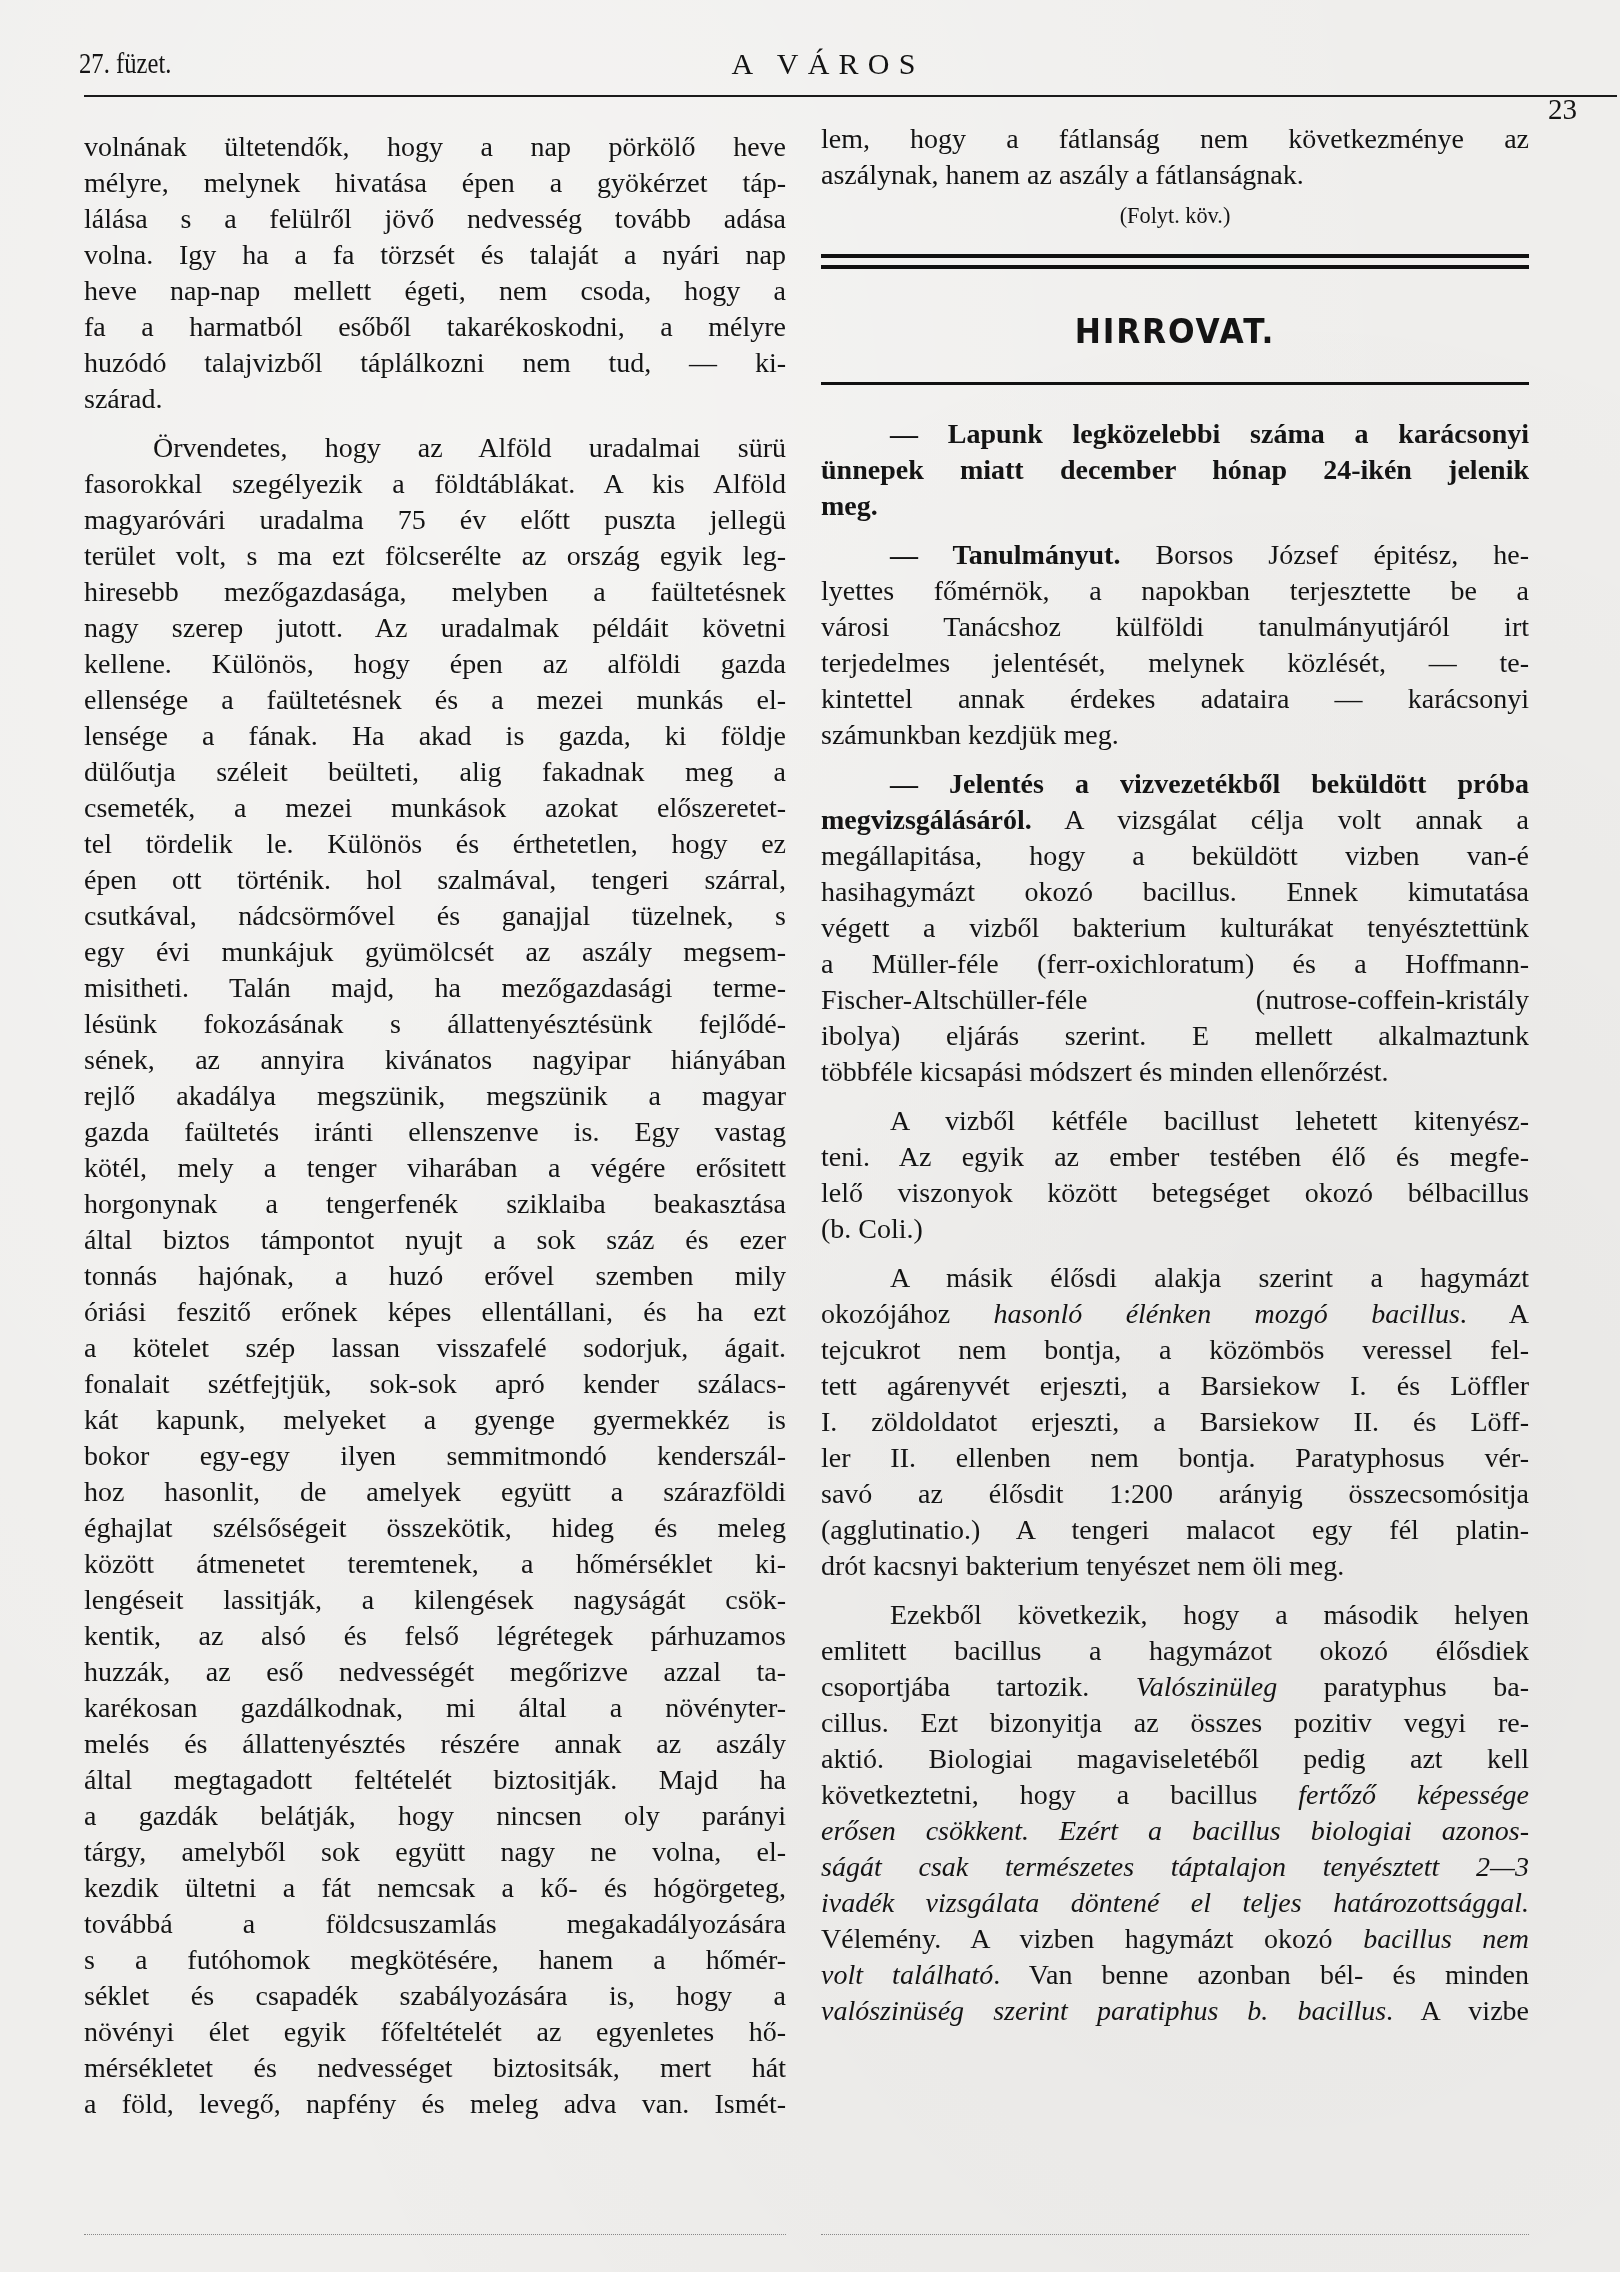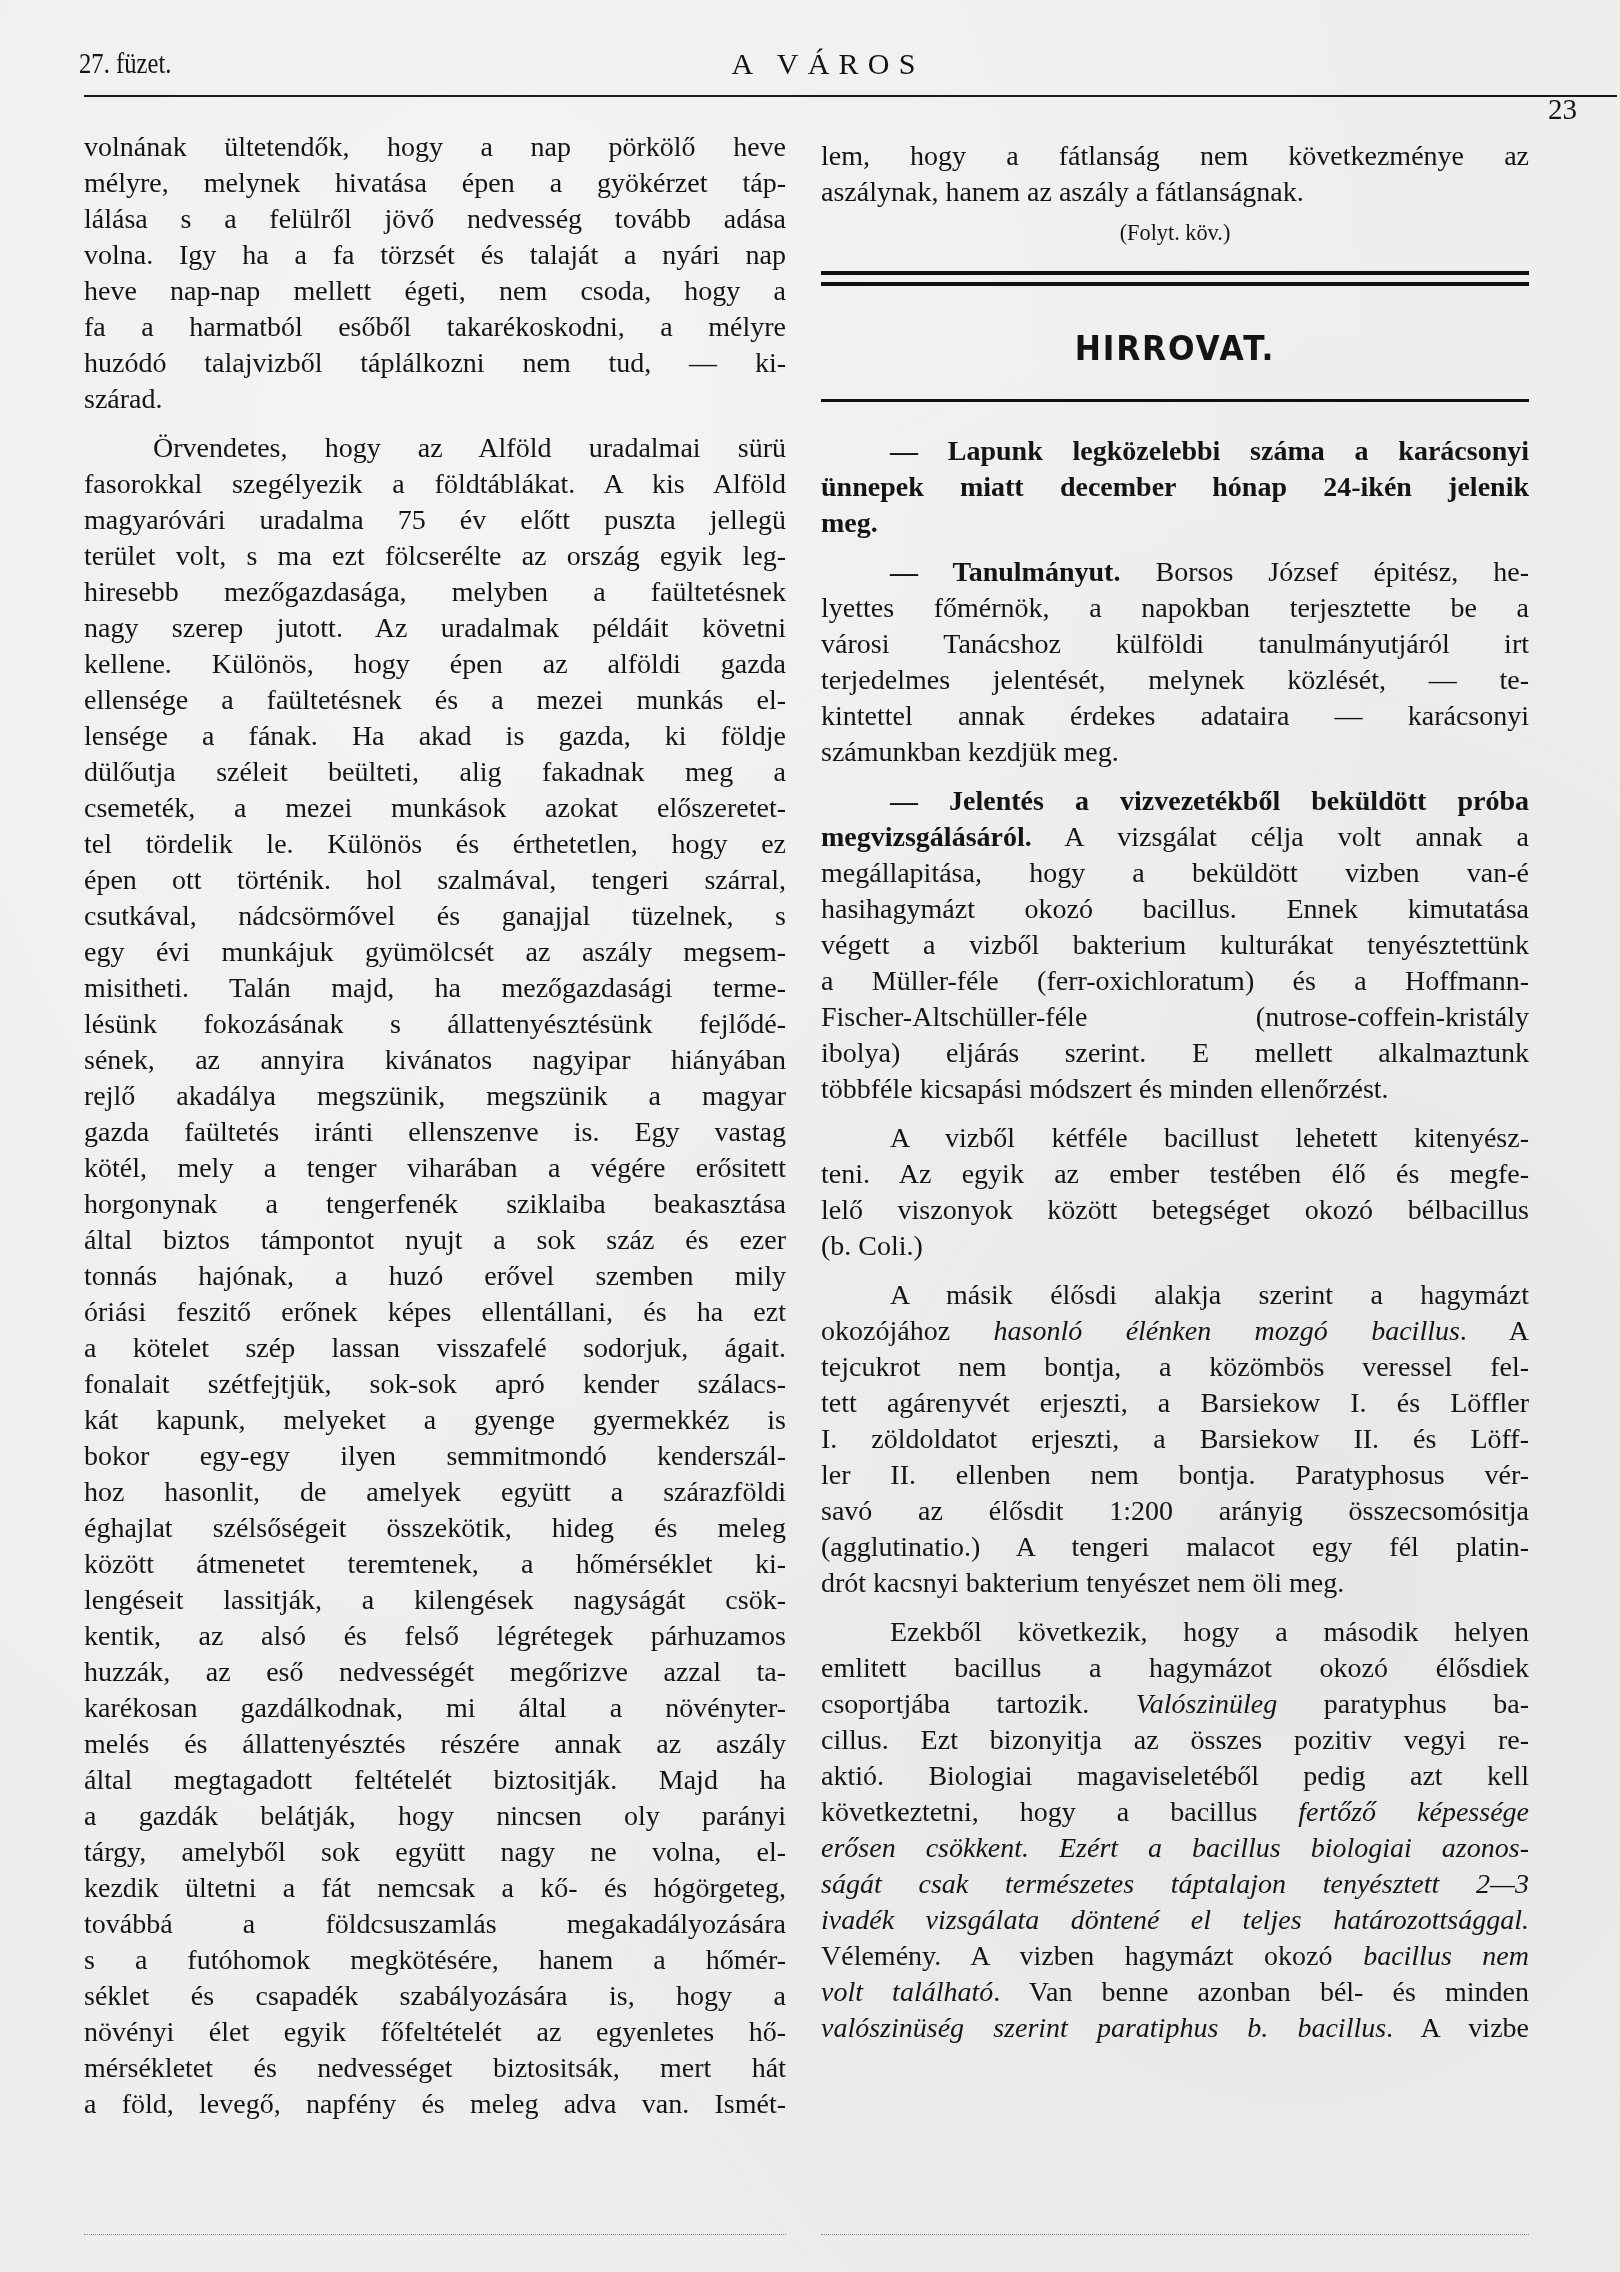--- a/index.html
+++ b/index.html
@@ -25,21 +25,21 @@
   .hdr-center { position: absolute; left: 0; right: 0; top: 0; text-align: center; font-size: 30px; letter-spacing: 9.2px; }
   .hdr-right { position: absolute; right: 0; top: 0; font-size: 29px; margin-top: 46px; }
   .header-rule {
     position: absolute; left: 84px; top: 95px; width: 1533px; height: 0;
     border-top: 2.6px solid #1a1a1a;
   }
   .col {
     position: absolute; font-size: 28px; line-height: 36px;
   }
   .col-left { left: 84px; top: 129px; width: 702px; }
-  .col-right { left: 821px; top: 138px; width: 708px; }
+  .col-right { left: 821px; top: 121px; width: 708px; }
   .line {
     display: block; white-space: nowrap; text-align: justify; text-align-last: justify;
     height: 36px;
   }
   .line.last { text-align-last: left; }
   .line.indent { padding-left: 69px; }
   .line.center { text-align-last: center; }
   .b { font-weight: bold; }
   .i { font-style: italic; }
   .folyt { font-size: 22.3px; line-height: 46px; height: 46px; }

